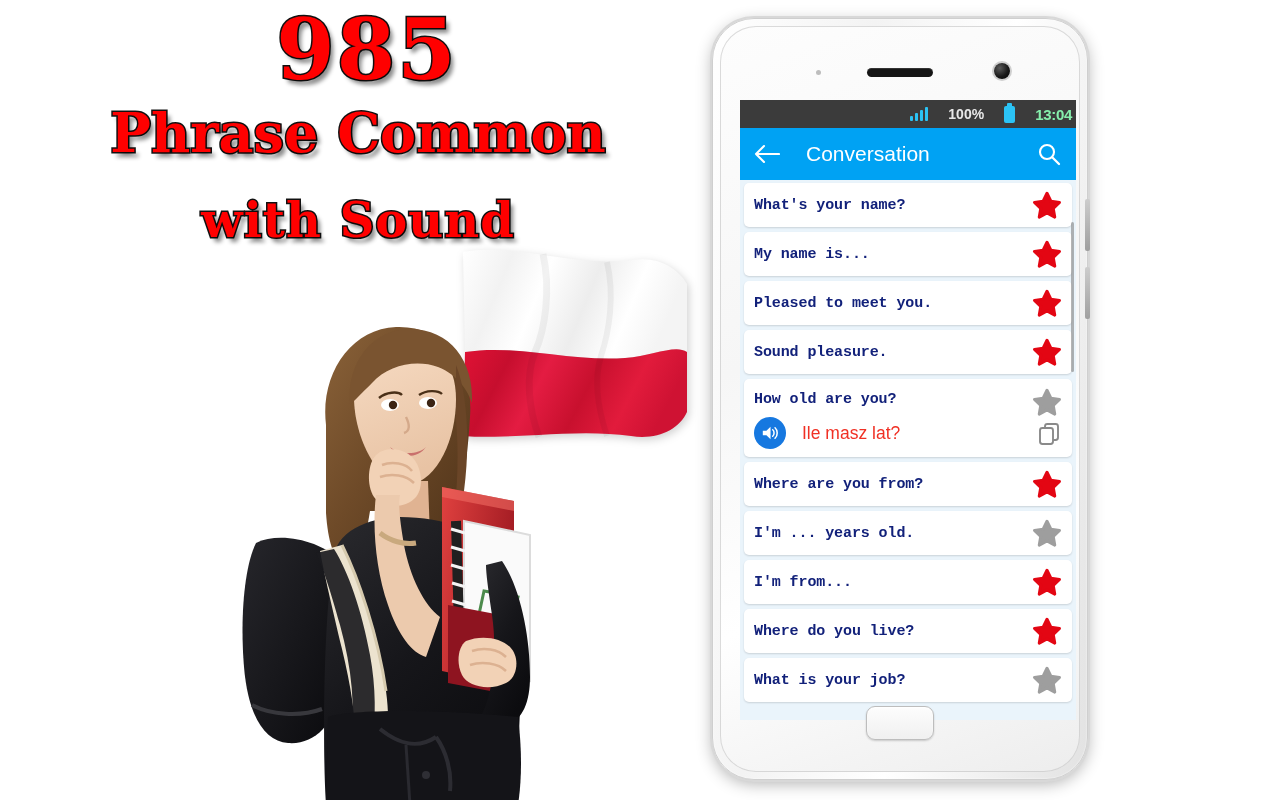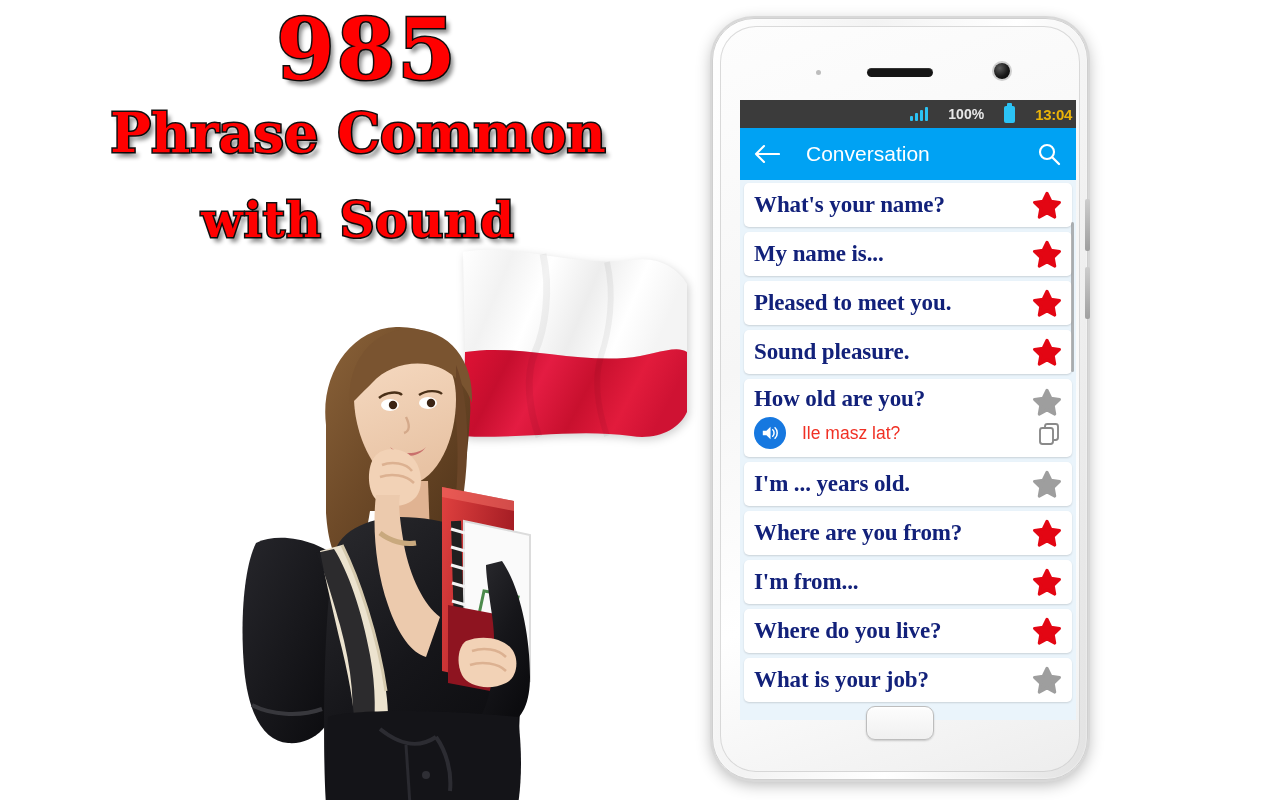--- a/index.html
+++ b/index.html
@@ -125,21 +125,21 @@
   }
   .batt-icon {
     width:11px; height:17px; position:relative;
     background:#2bc3f5; border-radius:2px;
   }
   .batt-icon::before{
     content:""; position:absolute; left:3px; top:-3px;
     width:5px; height:3px; background:#2bc3f5; border-radius:1px 1px 0 0;
   }
   .clock {
-    color:#eab308; font-size:15px; font-weight:bold;
+    color:#86efac; font-size:15px; font-weight:bold;
     font-family:"Liberation Sans",sans-serif;
     letter-spacing:-0.3px;
   }
 
   
   .appbar {
     height:52px; background:#00A2F3;
     display:flex; align-items:center; padding:0 10px;
     position:relative;
   }
@@ -174,24 +174,24 @@
     position:relative;
     min-height:44px;
     display:flex; flex-direction:column; justify-content:center;
   }
   .card-row {
     display:flex; align-items:center;
     min-height:44px;
   }
   .phrase {
     color:#12217A;
-    font-size:23px;
+    font-size:15px;
     font-weight:bold;
     flex:1 1 auto;
-    font-family:Liberation Serif, serif;
+    font-family:Liberation Mono, monospace;
     letter-spacing:-0.1px;
   }
   .card.expanded { min-height:78px; padding-top:4px; padding-bottom:6px; }
   .card.expanded .card-row { min-height:32px; }
   .trans-row { display:flex; align-items:center; min-height:36px; }
   .speaker {
     width:32px; height:32px; border-radius:50%;
     background:#1678E0;
     display:flex; align-items:center; justify-content:center;
     flex:0 0 auto;
@@ -474,32 +474,32 @@
             <div class="icon-slot-right copy-pos" style="bottom:10px;">
               <svg class="copy-icon" viewBox="0 0 26 26">
                 <rect x="9" y="3" width="13" height="16" rx="2.4" fill="none" stroke="#8a8a8a" stroke-width="1.9"></rect>
                 <rect x="4" y="7" width="13" height="16" rx="2.4" fill="#ffffff" stroke="#8a8a8a" stroke-width="1.9"></rect>
               </svg>
             </div>
           </div>
 
           <div class="card">
             <div class="card-row">
+              <span class="phrase">Where are you from?</span>
+              <svg class="star" viewBox="0 0 24 24">
+                <path d="M12,2.6 L15.1,8.9 L22,9.9 L17,14.8 L18.2,21.7 L12,18.4 L5.8,21.7 L7,14.8 L2,9.9 L8.9,8.9 Z" fill="#E30613" stroke="#E30613" stroke-width="2.4" stroke-linejoin="round"></path>
+              </svg>
+            </div>
+          </div>
+
+          <div class="card">
+            <div class="card-row">
               <span class="phrase">I'm ... years old.</span>
               <svg class="star" viewBox="0 0 24 24">
                 <path d="M12,2.6 L15.1,8.9 L22,9.9 L17,14.8 L18.2,21.7 L12,18.4 L5.8,21.7 L7,14.8 L2,9.9 L8.9,8.9 Z" fill="#9E9E9E" stroke="#9E9E9E" stroke-width="2.4" stroke-linejoin="round"></path>
-              </svg>
-            </div>
-          </div>
-
-          <div class="card">
-            <div class="card-row">
-              <span class="phrase">Where are you from?</span>
-              <svg class="star" viewBox="0 0 24 24">
-                <path d="M12,2.6 L15.1,8.9 L22,9.9 L17,14.8 L18.2,21.7 L12,18.4 L5.8,21.7 L7,14.8 L2,9.9 L8.9,8.9 Z" fill="#E30613" stroke="#E30613" stroke-width="2.4" stroke-linejoin="round"></path>
               </svg>
             </div>
           </div>
 
           <div class="card">
             <div class="card-row">
               <span class="phrase">I'm from...</span>
               <svg class="star" viewBox="0 0 24 24">
                 <path d="M12,2.6 L15.1,8.9 L22,9.9 L17,14.8 L18.2,21.7 L12,18.4 L5.8,21.7 L7,14.8 L2,9.9 L8.9,8.9 Z" fill="#E30613" stroke="#E30613" stroke-width="2.4" stroke-linejoin="round"></path>
               </svg>

